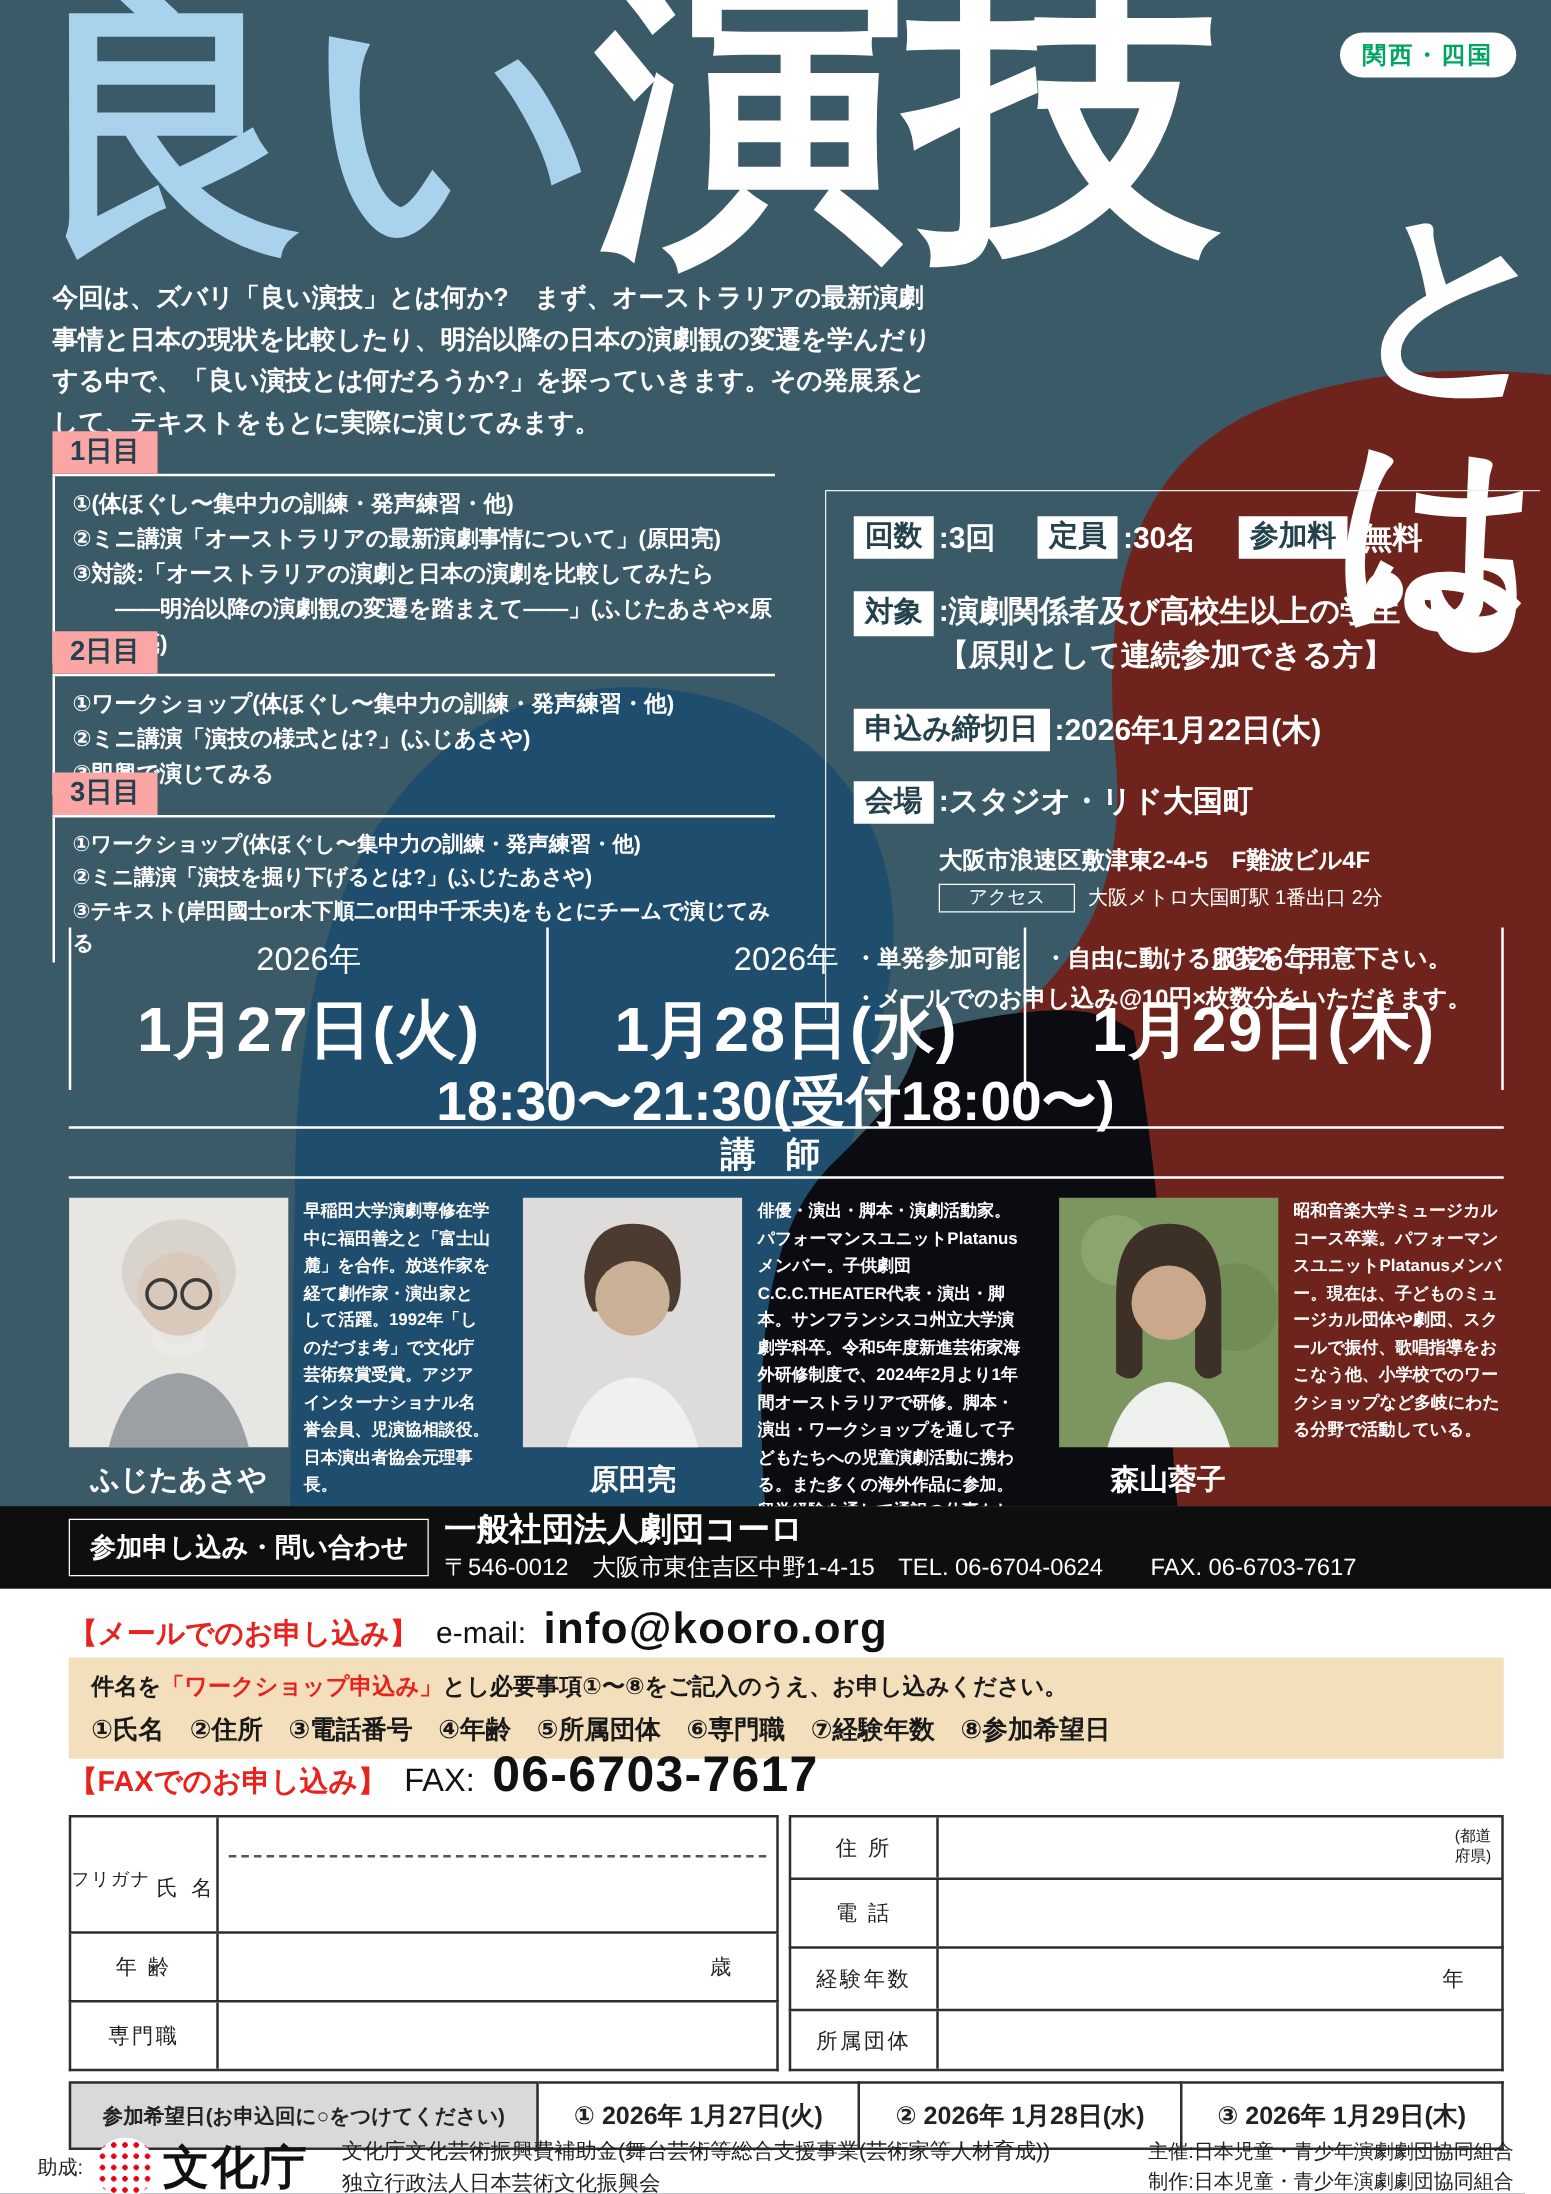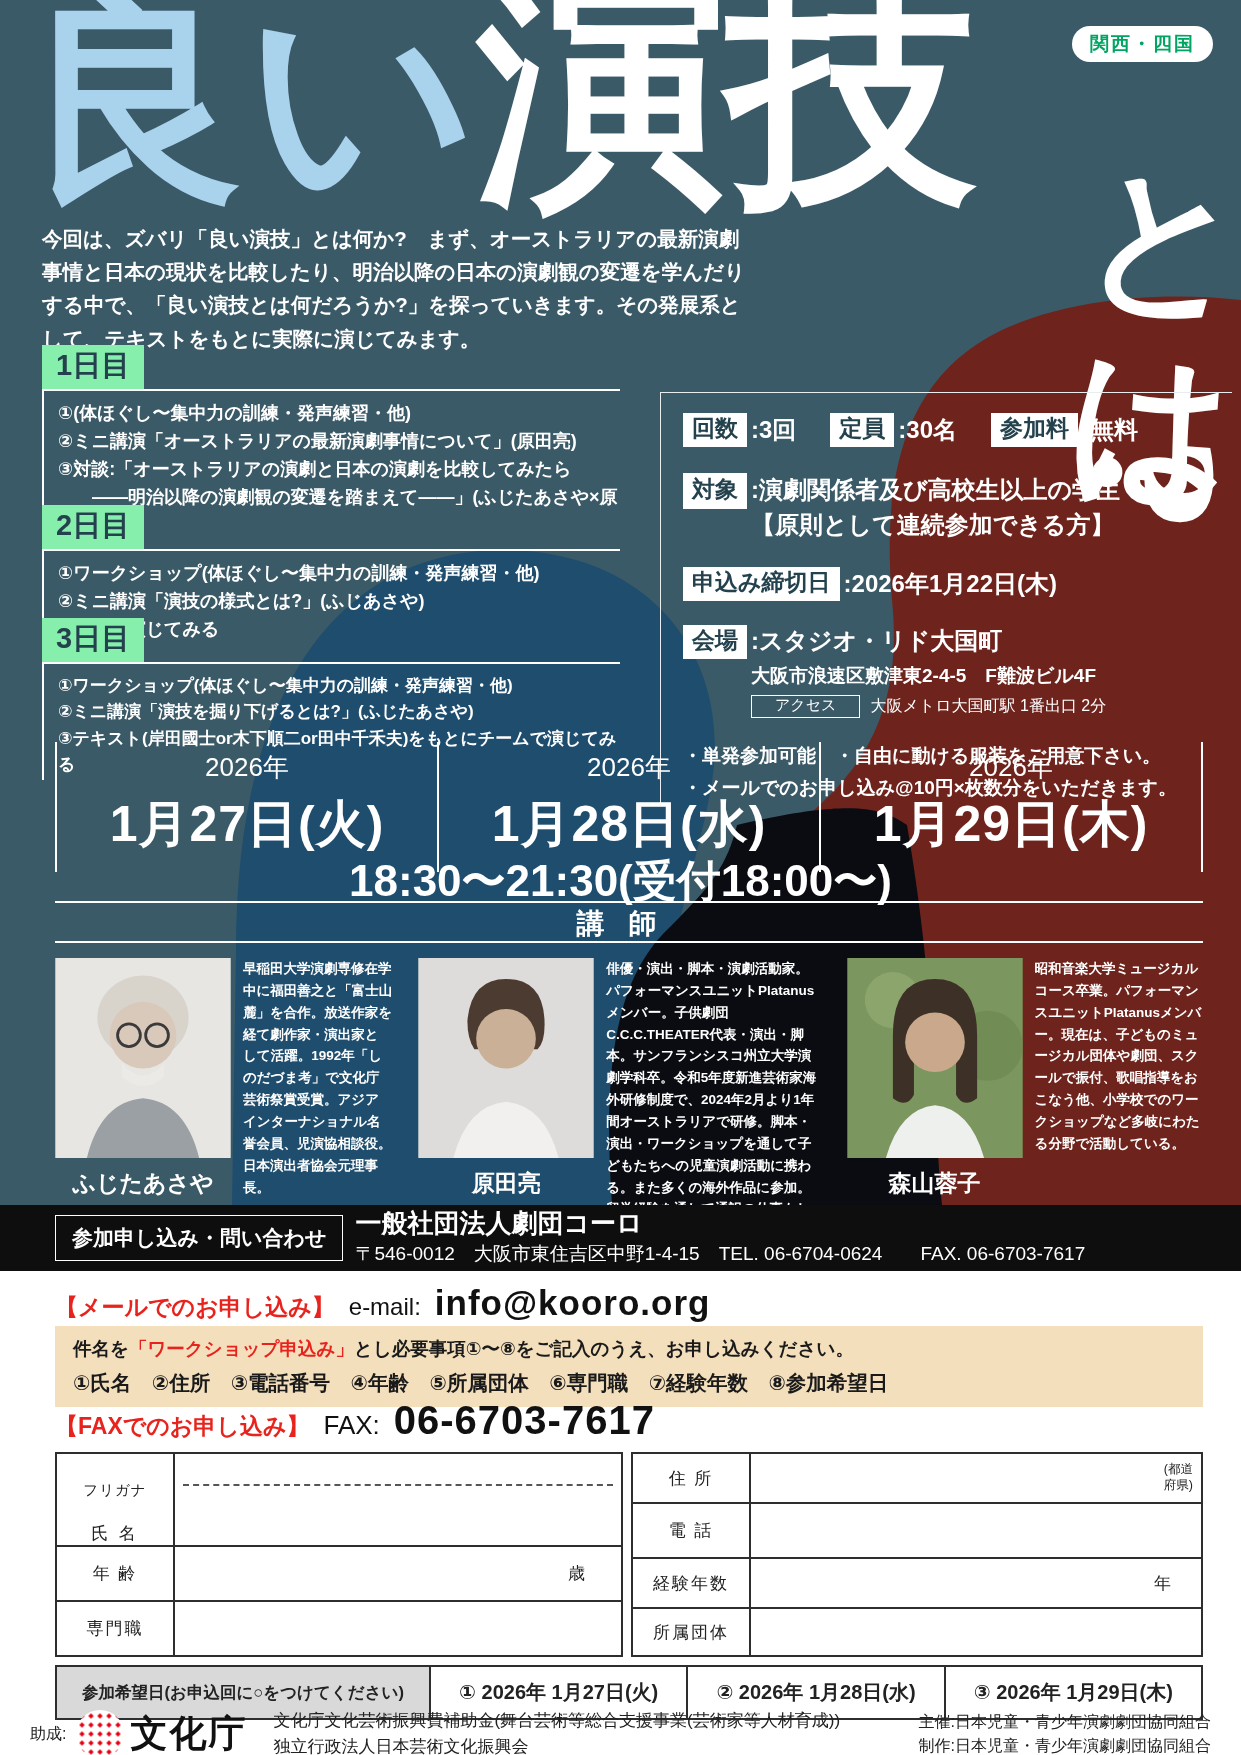--- a/index.html
+++ b/index.html
@@ -20,38 +20,38 @@
   .title-tail { top:68px; right:2px; height:580px; color:#fff; font-family:"DejaVu Serif","Liberation Serif",serif;
                 font-weight:bold; font-size:160px; writing-mode:vertical-rl; line-height:1;
                 transform:rotate(4deg); }
 
   .intro { top:222px; left:42px; width:712px; color:#fff; font-weight:bold;
            font-size:20.5px; line-height:1.62; }
 
   
   .day { left:42px; width:578px; color:#fff; }
   .day-head { border-bottom:2px solid #fff; }
-  .day-label { display:inline-block; background:#86efac; color:#24424e; font-weight:bold;
-               font-size:29px; padding:1px 14px 3px; }
+  .day-label { display:inline-block; background:#fca5a5; color:#24424e; font-weight:bold;
+               font-size:22px; padding:1px 14px 3px; }
   .day-body { border-left:2px solid #fff; padding:9px 0 2px 14px; font-weight:bold;
               font-size:18px; line-height:1.55; }
   .day-body .indent { padding-left:34px; }
 
   
   .panel { left:660px; top:392px; width:572px; border-top:1px solid #e8eef0;
            border-left:1px solid #e8eef0; padding:20px 0 0 22px; color:#fff; }
   .wlabel { display:inline-block; background:#fff; color:#24424e; font-weight:bold;
             font-size:23px; padding:0 9px 3px; }
   .stats { display:flex; gap:34px; align-items:center; font-weight:bold; font-size:24px; }
   .stat { display:flex; align-items:center; gap:4px; }
   .target { margin-top:26px; display:flex; gap:4px; font-weight:bold; font-size:24px; line-height:1.45; }
   .deadline { margin-top:24px; display:flex; gap:4px; align-items:center; font-weight:bold; font-size:24px; }
   .venue { margin-top:24px; display:flex; gap:4px; font-weight:bold; }
   .venue-name { font-size:24px; }
-  .venue-addr { font-size:19px; margin-top:6px; font-weight:bold; }
+  .venue-addr { font-size:19px; margin-top:18px; font-weight:bold; }
   .access { margin-top:6px; display:flex; align-items:center; gap:10px; font-size:16px; font-weight:normal; }
   .access-tag { border:1px solid #fff; padding:0 23px 2px; font-size:15px; }
   .notes { margin-top:22px; font-weight:bold; font-size:19px; line-height:1.7; }
 
   
   .dates { top:742px; left:55px; width:1148px; display:flex; color:#fff; text-align:center; }
   .date-col { flex:1; border-left:2px solid #fff; padding:8px 0 14px; }
   .dates { border-right:2px solid #fff; }
   .date-year { font-size:26px; font-weight:normal; }
   .date-day  { font-size:50px; font-weight:bold; letter-spacing:1px; margin-top:6px; }
@@ -97,21 +97,21 @@
   .form { top:1452px; left:55px; width:1148px; color:#222; }
   .fhalf { position:absolute; top:0; }
   .fleft { left:0; width:568px; } .fright { left:576px; width:572px; }
   .frow { display:flex; border:2px solid #2e2e2e; border-top:none; }
   .frow:first-child { border-top:2px solid #2e2e2e; }
   .fcell-label { width:118px; border-right:2px solid #2e2e2e; display:flex;
                  align-items:center; justify-content:center; font-size:17px; letter-spacing:2px; }
   .fcell-val { flex:1; position:relative; display:flex; align-items:center; }
   .r-name { height:95px; } .r-age { height:55px; } .r-job { height:55px; }
   .r-addr { height:52px; } .r-tel { height:55px; } .r-grp { height:48px; } .r-yrs { height:50px; }
-  .name-label { flex-direction:column; justify-content:flex-end; }
+  .name-label { flex-direction:row; justify-content:space-between; }
   .furi { font-size:14.5px; letter-spacing:1px; margin-top:8px; }
   .name-txt { font-size:17px; margin-top:22px; letter-spacing:3px; }
   .dash { position:absolute; left:8px; right:8px; top:30px; border-bottom:2px dashed #555; }
   .unit-right { position:absolute; right:36px; font-size:17px; }
   .addr-note { position:absolute; right:8px; font-size:12.5px; line-height:1.25;
                white-space:pre-line; text-align:center; }
   .wish-row { position:absolute; top:213px; left:0; width:1148px; display:flex; }
   .wish-label { width:376px; background:#d9d9d9; border:2px solid #2e2e2e; display:flex;
                 align-items:center; justify-content:center; font-size:16.5px; font-weight:bold;
                 height:55px; text-align:center; }

